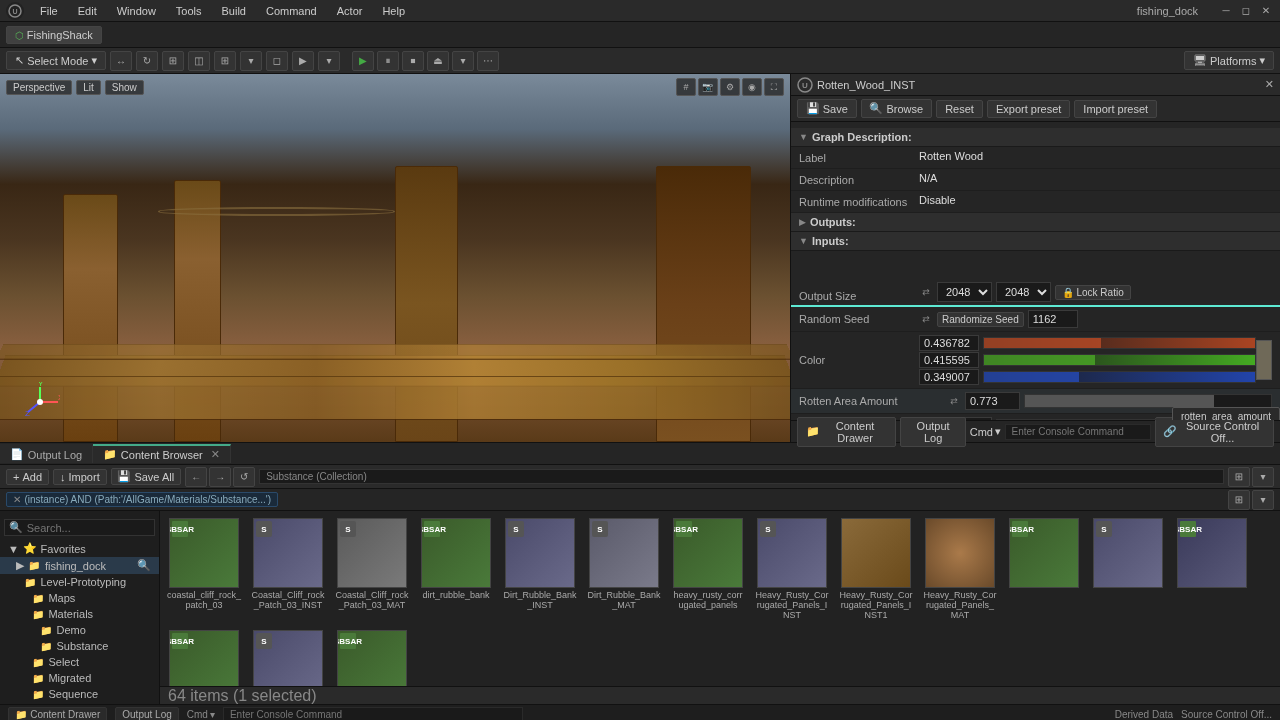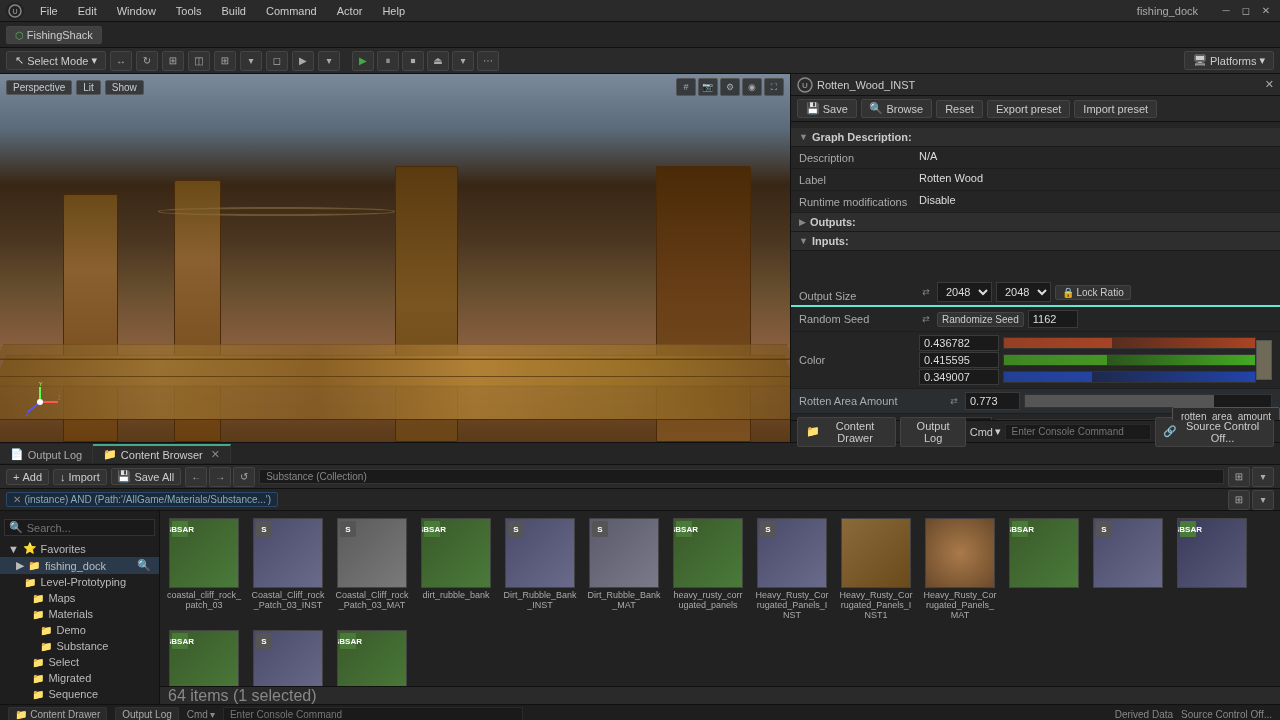--- a/index.html
+++ b/index.html
@@ -90,21 +90,21 @@
     .output-size-label { width: 120px; min-width: 120px; color: #aaa; font-size: 11px; }
     .output-size-control { flex: 1; display: flex; align-items: center; gap: 4px; }
     .size-select { background: #1a1a1a; border: 1px solid #3a3a3a; color: #ddd; font-size: 11px; padding: 1px 4px; height: 20px; }
     .lock-ratio-btn { background: #333; border: 1px solid #444; padding: 1px 6px; font-size: 10px; cursor: pointer; color: #ccc; border-radius: 2px; display: flex; align-items: center; gap: 2px; }
 
     
     .color-row { display: flex; align-items: center; padding: 3px 8px; border-bottom: 1px solid #1e1e1e; min-height: 22px; }
     .color-label { width: 120px; min-width: 120px; color: #aaa; font-size: 11px; }
     .color-control { flex: 1; display: flex; flex-direction: column; gap: 1px; }
     .color-channel { display: flex; align-items: center; gap: 4px; }
-    .color-value { background: #1a1a1a; border: 1px solid #3a3a3a; padding: 1px 4px; font-size: 11px; color: #ddd; width: 80px; height: 16px; }
+    .color-value { background: #1a1a1a; border: 1px solid #3a3a3a; padding: 1px 4px; font-size: 11px; color: #ddd; width: 60px; height: 16px; }
     .color-bar-r { flex: 1; height: 12px; background: linear-gradient(90deg, #1a1a1a, #aa4422); border: 1px solid #333; }
     .color-bar-g { flex: 1; height: 12px; background: linear-gradient(90deg, #1a1a1a, #44aa22); border: 1px solid #333; }
     .color-bar-b { flex: 1; height: 12px; background: linear-gradient(90deg, #1a1a1a, #2244aa); border: 1px solid #333; }
     .color-preview { width: 16px; height: 40px; background: #6f6958; border: 1px solid #555; }
 
     
     .tooltip-box {
       position: absolute; background: #2a2a2a; border: 1px solid #555; padding: 3px 8px; font-size: 10px; color: #ccc; border-radius: 2px; white-space: nowrap; z-index: 100;
     }
 
@@ -332,26 +332,26 @@
       </button>
     </div>
 
     <div id="right-panel-content">
 
       <div class="section-header">
         <span class="section-arrow">▼</span>
         <span class="section-title">Graph Description:</span>
       </div>
       <div class="graph-desc-row">
+        <span class="graph-desc-label">Label</span>
+        <span class="graph-desc-value">Rotten Wood</span>
+      </div>
+      <div class="graph-desc-row">
         <span class="graph-desc-label">Description</span>
         <span class="graph-desc-value">N/A</span>
-      </div>
-      <div class="graph-desc-row">
-        <span class="graph-desc-label">Label</span>
-        <span class="graph-desc-value">Rotten Wood</span>
       </div>
       <div class="graph-desc-row">
         <span class="graph-desc-label">Runtime modifications</span>
         <span class="graph-desc-value">Disable</span>
       </div>
 
       <div class="section-header">
         <span class="section-arrow">▶</span>
         <span class="section-title">Outputs:</span>
       </div>

